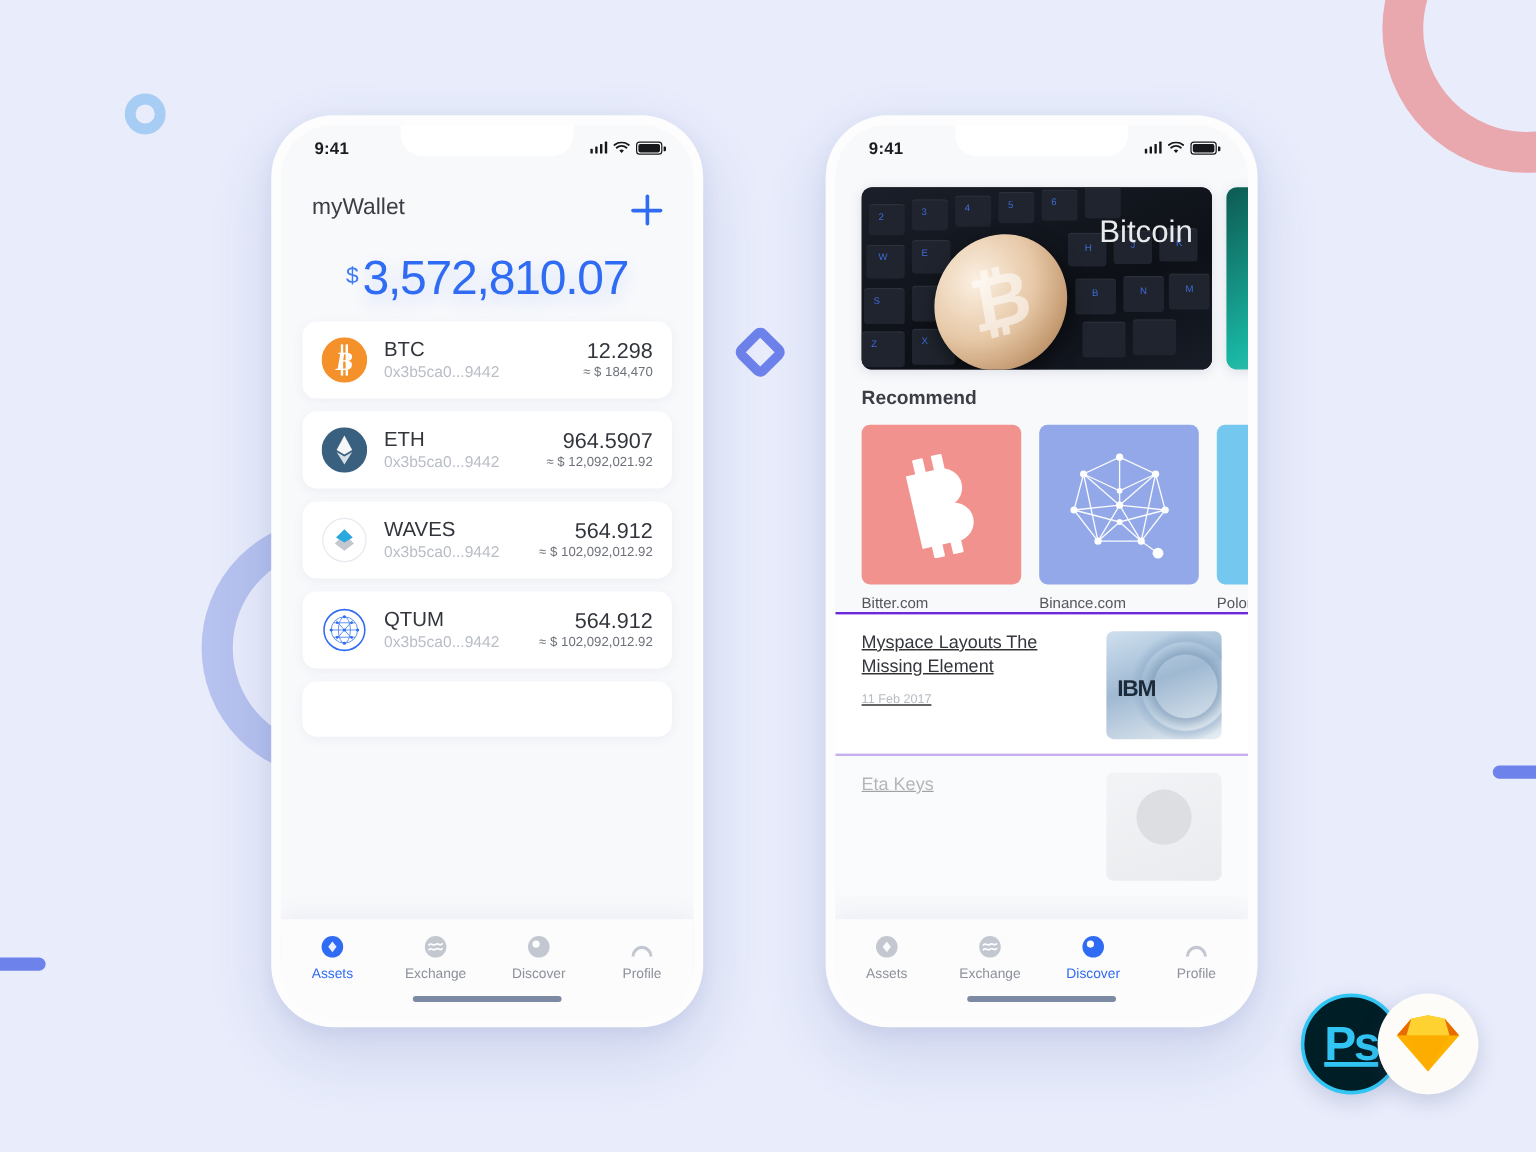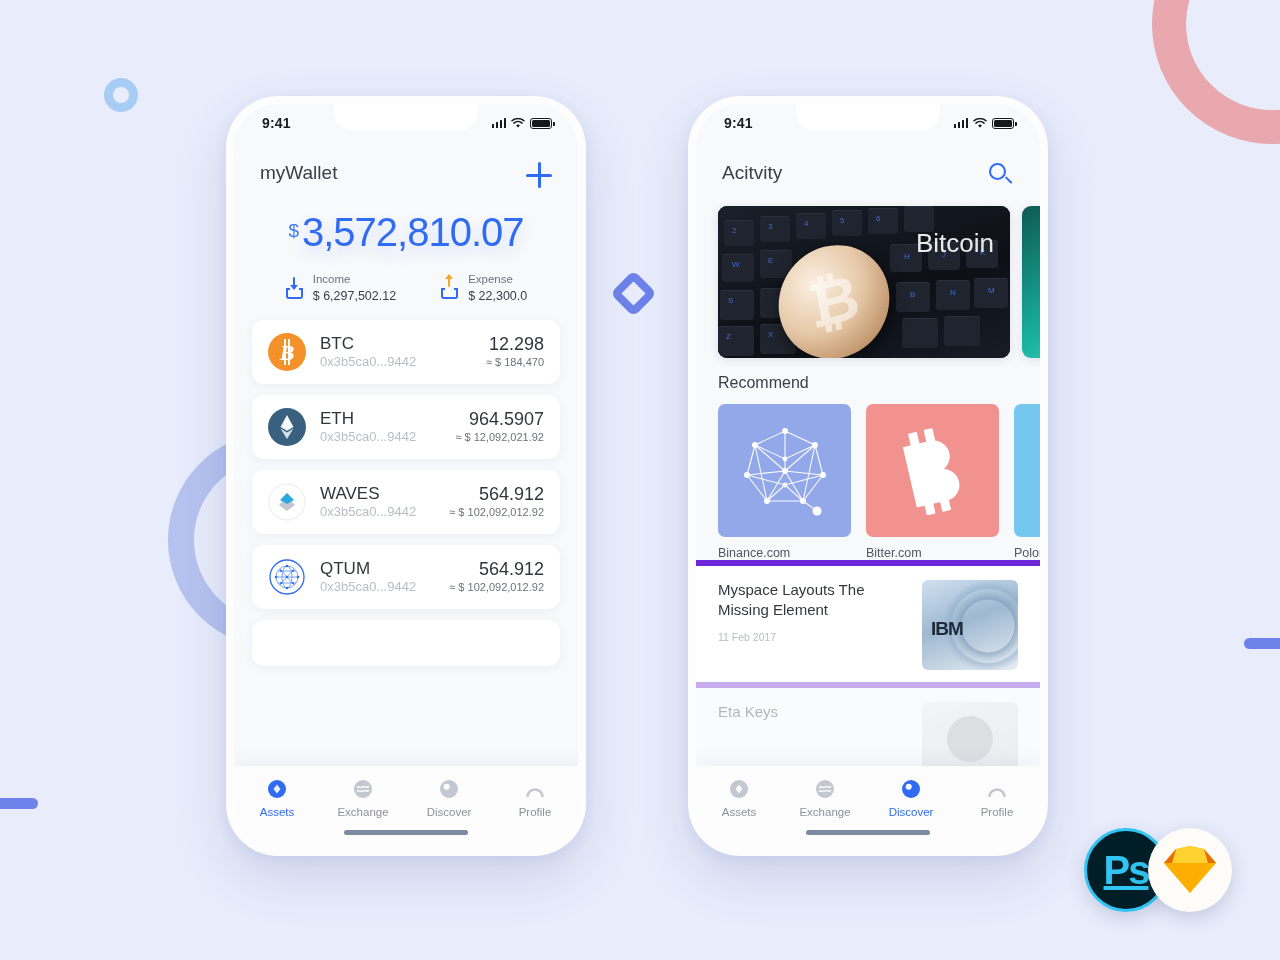--- a/index.html
+++ b/index.html
@@ -185,34 +185,34 @@
     border-radius: 50%;
     background: radial-gradient(circle at 35% 30%, #fbf0e2 0%, #e7c9a8 45%, #c49a71 75%, #8c6a4c 100%);
     box-shadow: 0 6px 16px rgba(0,0,0,.5);
     transform: rotate(-10deg) skewY(-4deg);
     display: flex; align-items: center; justify-content: center;
   }
   .coin-photo span { font-size: 62px; color: rgba(255,255,255,.55); font-weight: bold; line-height: 1; }
   .banner-word {
     position: absolute; right: 16px; top: 22px; font-size: 26px; color: #e9eaec;
   }
-  .section-title { font-size: 16px; color: #3b3e45; padding: 16px 0 12px 22px; }
+  .section-title { font-size: 16px; color: #3b3e45; padding: 16px 0 12px 22px; font-weight: bold; }
   .rec-row { display: flex; gap: 15px; padding-left: 22px; }
   .rec { flex: 0 0 133px; cursor: pointer; }
   .rec-tile {
     width: 133px; height: 133px; border-radius: 7px;
     display: flex; align-items: center; justify-content: center;
   }
   .rec-tile svg { display:block; }
   .rec-name { font-size: 12.5px; color: #53565d; margin-top: 9px; white-space: nowrap; }
   .news-list { padding: 0 0 0 0; }
   .news-item {
     display: flex; align-items: flex-start; gap: 4px;
     padding: 14px 22px 12px 22px; background: #fff;
-    border-top: 6px solid #6d28d9; cursor: pointer;
+    border-top: 2px solid #6d28d9; cursor: pointer; text-decoration: underline;
   }
   .news-txt { flex: 1; min-width: 0; }
   .news-title { font-size: 15px; color: #34373e; line-height: 1.35; }
   .news-date { font-size: 10.5px; color: #b7bbc3; margin-top: 10px; }
   .news-thumb {
     flex: 0 0 96px; height: 90px; border-radius: 6px; overflow: hidden; position: relative;
     background: linear-gradient(160deg,#cfe0ef 0%, #9fb9d2 45%, #e8eef3 100%);
   }
   .news-thumb .ibm {
     position: absolute; left: 9px; top: 38px; font-size: 19px; font-weight: bold;
@@ -287,42 +287,20 @@
       <div class="assets-body">
         <div class="appbar">
           <div class="appbar-title">myWallet</div>
           <div class="plus-btn"></div>
         </div>
 
         <div class="balance-wrap">
           <div class="balance-row">
             <span class="balance-cur">$</span>
             <span class="balance-amt">3,572,810.07</span>
-          </div>
-          <div class="flow-row">
-            <div class="flow">
-              <div class="flow-ico">
-                <span class="arr arr-in"></span>
-                  <span class="tray"></span>
-              </div>
-              <div class="flow-txt">
-                <div class="flow-label">Income</div>
-                <div class="flow-value">$ 6,297,502.12</div>
-              </div>
-            </div>
-            <div class="flow">
-              <div class="flow-ico">
-                <span class="arr arr-out"></span>
-                  <span class="tray"></span>
-              </div>
-              <div class="flow-txt">
-                <div class="flow-label">Expense</div>
-                <div class="flow-value">$ 22,300.0</div>
-              </div>
-            </div>
           </div>
         </div>
 
         <div class="asset-list">
 
           <div class="asset-card">
             <div class="coin">
               <svg viewBox="0 0 38 38">
                   <circle cx="19" cy="19" r="19" fill="#f5912a"></circle>
                 <text x="19" y="27" text-anchor="middle" font-family="Liberation Serif, serif" font-size="22" font-style="italic" font-weight="bold" fill="#fff">B</text>
@@ -472,27 +450,20 @@
             <path d="M2.9 5.1A6.3 6.3 0 0 1 11.1 5.1" stroke="#17181c" stroke-width="1.5" fill="none" stroke-linecap="round"></path>
             <path d="M1 2.8A9.2 9.2 0 0 1 13 2.8" stroke="#17181c" stroke-width="1.5" fill="none" stroke-linecap="round"></path>
           </svg>
           <span class="ico-batt">
               <i></i>
             </span>
         </div>
       </div>
 
       <div class="discover-body">
-        <div class="appbar">
-          <div class="appbar-title">Acitvity</div>
-          <div class="search-btn">
-            <span class="ring"></span>
-              <span class="handle"></span>
-          </div>
-        </div>
 
         <div class="carousel">
           <div class="banner">
             <div class="kbd">
               <div class="key" style="left:6px;  top:14px; width:30px; height:26px;"></div>
               <div class="key" style="left:42px; top:10px; width:30px; height:26px;"></div>
               <div class="key" style="left:78px; top:7px;  width:30px; height:26px;"></div>
               <div class="key" style="left:114px;top:4px;  width:30px; height:26px;"></div>
               <div class="key" style="left:150px;top:2px;  width:30px; height:26px;"></div>
               <div class="key" style="left:186px;top:0px;  width:30px; height:26px;"></div>
@@ -532,20 +503,33 @@
               </div>
             <div class="banner-word">Bitcoin</div>
           </div>
           <div class="banner alt"></div>
         </div>
 
         <div class="section-title">Recommend</div>
 
         <div class="rec-row">
           <div class="rec">
+            <div class="rec-tile" style="background:#f2928f">
+              <svg width="76" height="88" viewBox="0 0 76 88">
+                <g transform="rotate(-13 38 44)" fill="#fff">
+                  <rect x="22" y="2" width="9" height="84" rx="1"></rect>
+                  <rect x="38" y="2" width="9" height="84" rx="1"></rect>
+                  <path d="M14 14h28a16 16 0 0 1 0 32H14Z"></path>
+                  <path d="M14 44h31a16 16 0 0 1 0 32H14Z"></path>
+                </g>
+              </svg>
+            </div>
+            <div class="rec-name">Bitter.com</div>
+          </div>
+          <div class="rec">
             <div class="rec-tile" style="background:#93a8e8">
               <svg width="104" height="104" viewBox="0 0 104 104">
                 <g stroke="#fff" stroke-width="1.1" fill="none" opacity=".95">
                   <path d="M52 12 82 26 90 56 70 82 34 82 14 56 22 26Z"></path>
                   <path d="M52 12 52 52 82 26M52 52 90 56M52 52 70 82M52 52 34 82M52 52 14 56M52 52 22 26"></path>
                   <path d="M22 26 52 40 82 26M14 56 52 66 90 56M34 82 52 66 70 82M22 26 34 82M82 26 70 82"></path>
                   <path d="M70 82 84 92"></path>
                 </g>
                 <g fill="#fff">
                   <circle cx="52" cy="12" r="3"></circle>
@@ -558,33 +542,20 @@
                     <circle cx="52" cy="52" r="3"></circle>
                     <circle cx="52" cy="40" r="2.4"></circle>
                   <circle cx="52" cy="66" r="2.4"></circle>
                     <circle cx="84" cy="92" r="4.5"></circle>
                 </g>
               </svg>
             </div>
             <div class="rec-name">Binance.com</div>
           </div>
           <div class="rec">
-            <div class="rec-tile" style="background:#f2928f">
-              <svg width="76" height="88" viewBox="0 0 76 88">
-                <g transform="rotate(-13 38 44)" fill="#fff">
-                  <rect x="22" y="2" width="9" height="84" rx="1"></rect>
-                  <rect x="38" y="2" width="9" height="84" rx="1"></rect>
-                  <path d="M14 14h28a16 16 0 0 1 0 32H14Z"></path>
-                  <path d="M14 44h31a16 16 0 0 1 0 32H14Z"></path>
-                </g>
-              </svg>
-            </div>
-            <div class="rec-name">Bitter.com</div>
-          </div>
-          <div class="rec">
             <div class="rec-tile" style="background:#74c8f0">
               
             </div>
             <div class="rec-name">Polonie</div>
           </div>
         </div>
 
 
         <div class="news-list">
           <div class="news-item">

